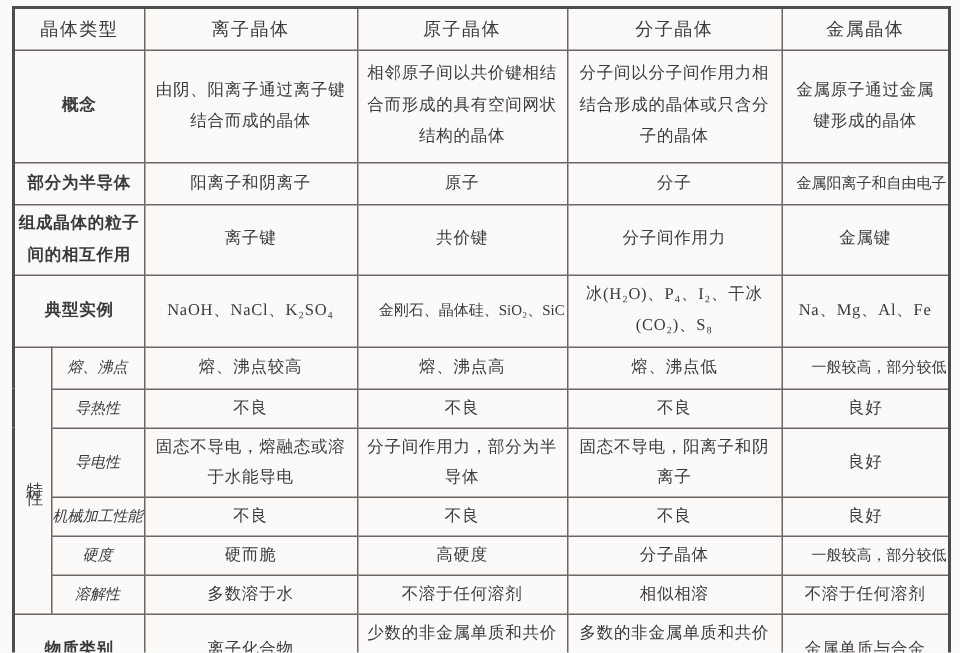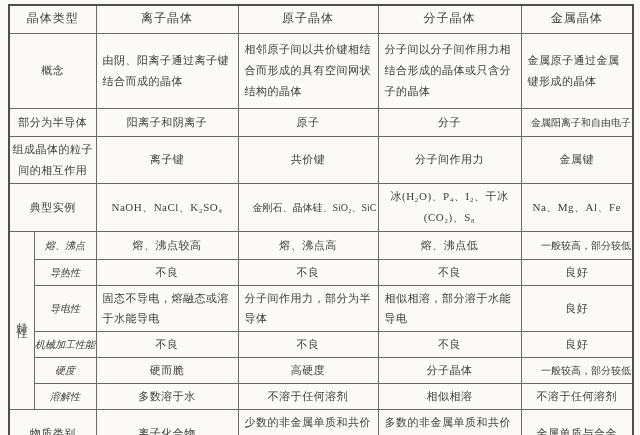--- a/index.html
+++ b/index.html
@@ -20,24 +20,24 @@
     border:2px solid #4e4e4e;
   }
   td{
     border:1px solid #6b6763;
     text-align:center;vertical-align:middle;
     font-size:11px;line-height:1.9;letter-spacing:0.5px;
     color:#3d3b38;
     padding:2px 6px;
     overflow:hidden;
   }
-  td.hd{font-size:12px;letter-spacing:1px;font-family:Liberation Mono, monospace;}
-  td.lbl{padding:2px 2px;}
+  td.hd{font-size:12px;letter-spacing:1px;}
+  td.lbl{padding:2px 2px;font-weight:bold;}
   td.sub{font-size:10px;letter-spacing:0;padding:1px 0;white-space:nowrap;font-style:italic;}
-  td.tl{text-align:left;margin-top:45px;}
+  td.tl{text-align:center;margin-top:45px;}
   td.tight{font-size:10px;letter-spacing:0;padding:1px 1px;white-space:nowrap;text-align:right;}
   td.vcell{padding:0;}
   .vtxt{
     display:inline-block;
     writing-mode:vertical-lr;text-orientation:upright;
     letter-spacing:5px;font-size:11px;
   }
 </style>
 </head>
 <body>
@@ -110,21 +110,21 @@
       <td>不良</td>
       <td>不良</td>
       <td>不良</td>
       <td>良好</td>
     </tr>
 
     <tr style="height:40px">
       <td class="sub">导电性</td>
       <td class="tl">固态不导电，熔融态或溶于水能导电</td>
       <td class="tl">分子间作用力，部分为半导体</td>
-      <td class="tl">相似相溶，部分溶于水能导电</td>
+      <td class="tl">固态不导电，阳离子和阴离子</td>
       <td>良好</td>
     </tr>
 
     <tr style="height:26px">
       <td class="sub">机械加工性能</td>
       <td>不良</td>
       <td>不良</td>
       <td>不良</td>
       <td>良好</td>
     </tr>

